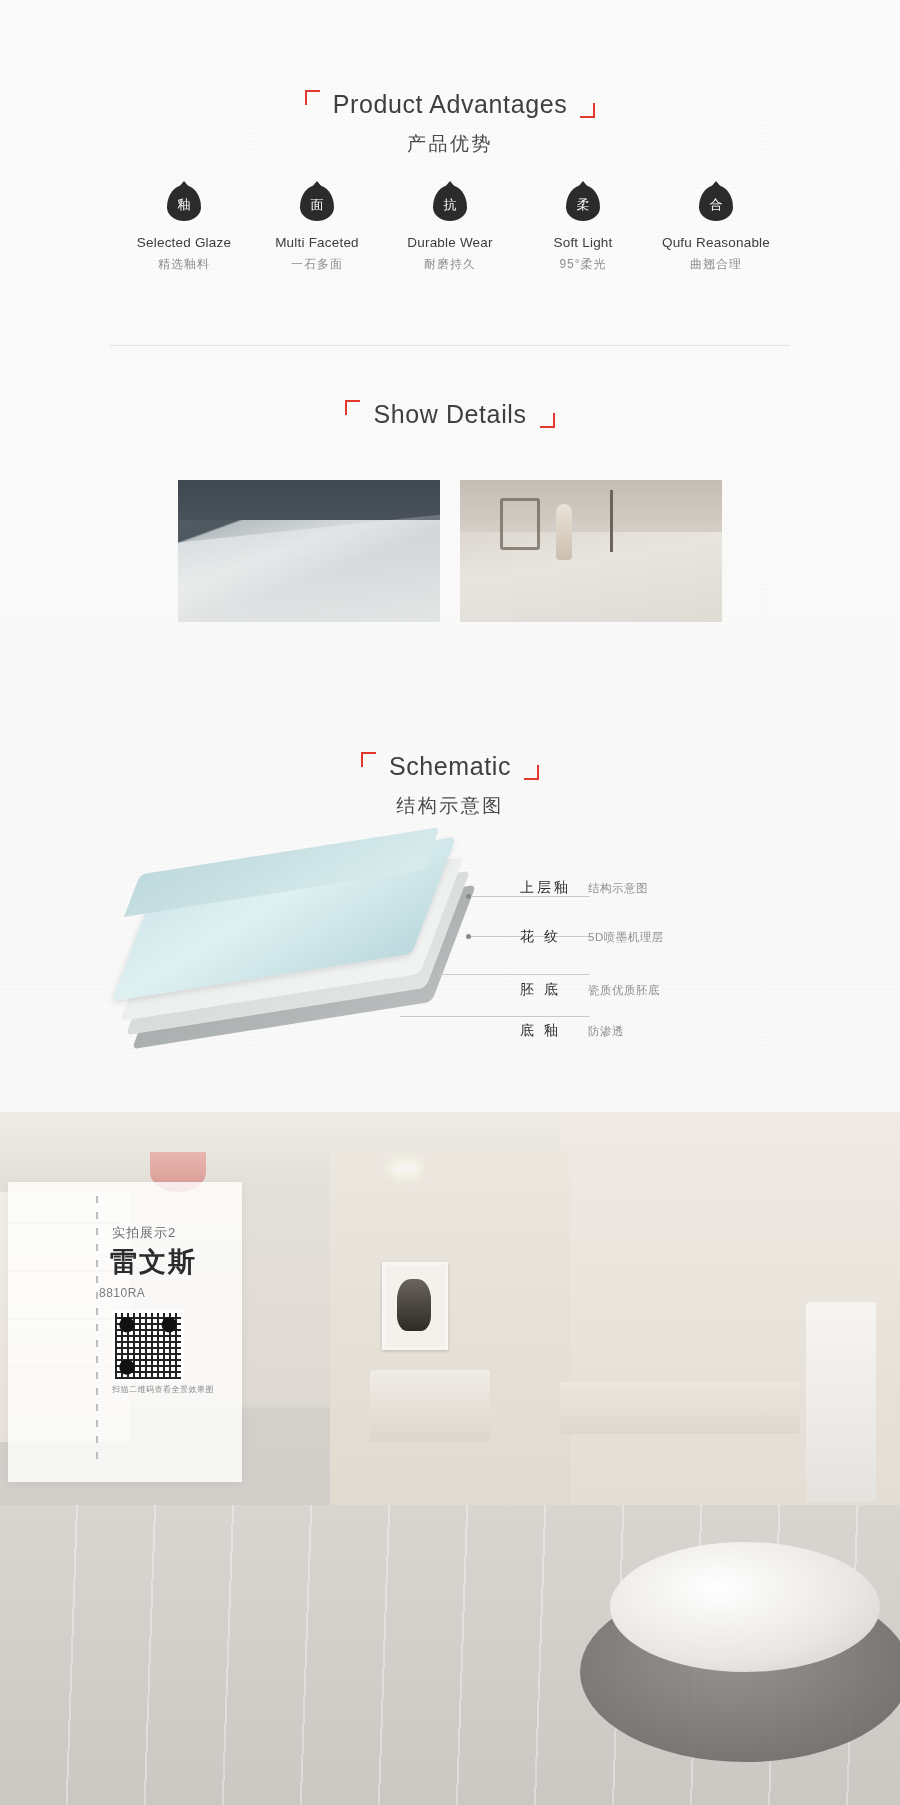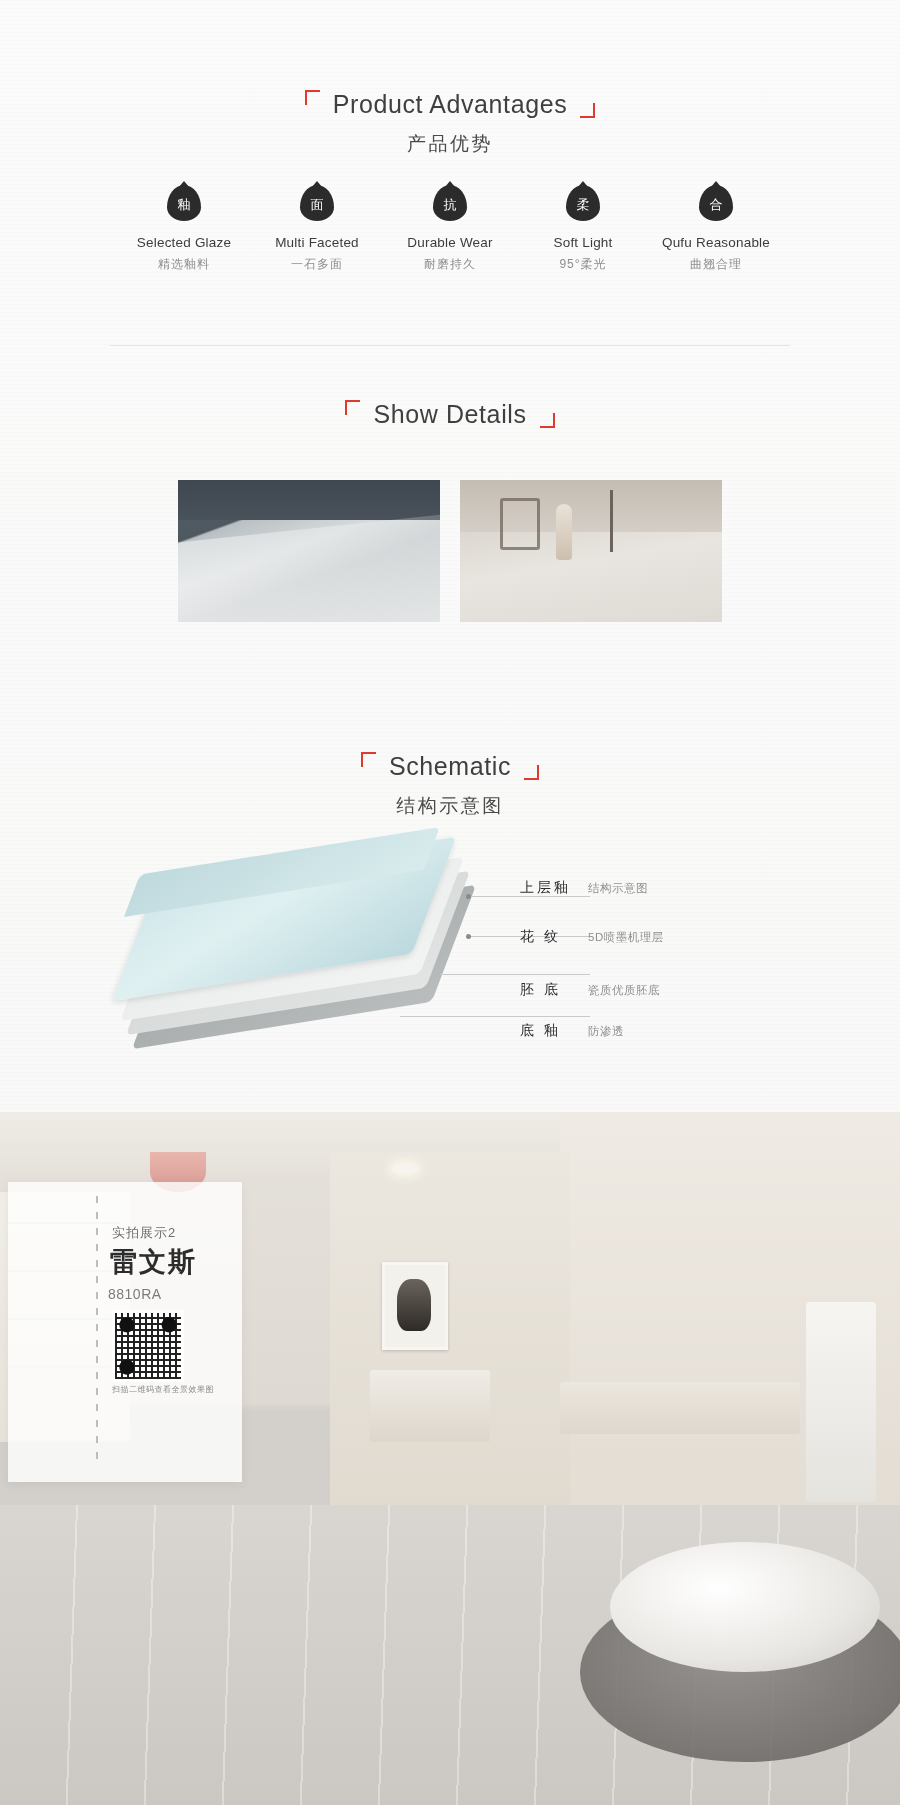--- a/index.html
+++ b/index.html
@@ -353,22 +353,22 @@
   }
   .overlay-card .label-sm {
     position:absolute; left: 104px; top: 42px;
     font-size: 13px; color: #6d6d6d; letter-spacing: 1px;
   }
   .overlay-card .title-big {
     position:absolute; left: 102px; top: 62px;
     font-size: 27px; color: #2c2c2c; letter-spacing: 2px; font-weight:700;
   }
   .overlay-card .code {
-    position:absolute; left: 100px; top: 104px;
-    font-size: 14px; color: #7b7b7b; letter-spacing: .5px;
+    position:absolute; left: 91px; top: 104px;
+    font-size: 12px; color: #7b7b7b; letter-spacing: .5px;
   }
   .qr {
     position:absolute; left: 104px; top: 128px;
     width: 66px; height: 66px;
     background-color: #ffffff;
     background-image:
       linear-gradient(90deg, #222 2px, transparent 2px),
       linear-gradient(0deg, #222 2px, transparent 2px);
     background-size: 6px 6px, 6px 6px;
     border: 3px solid #fff;

